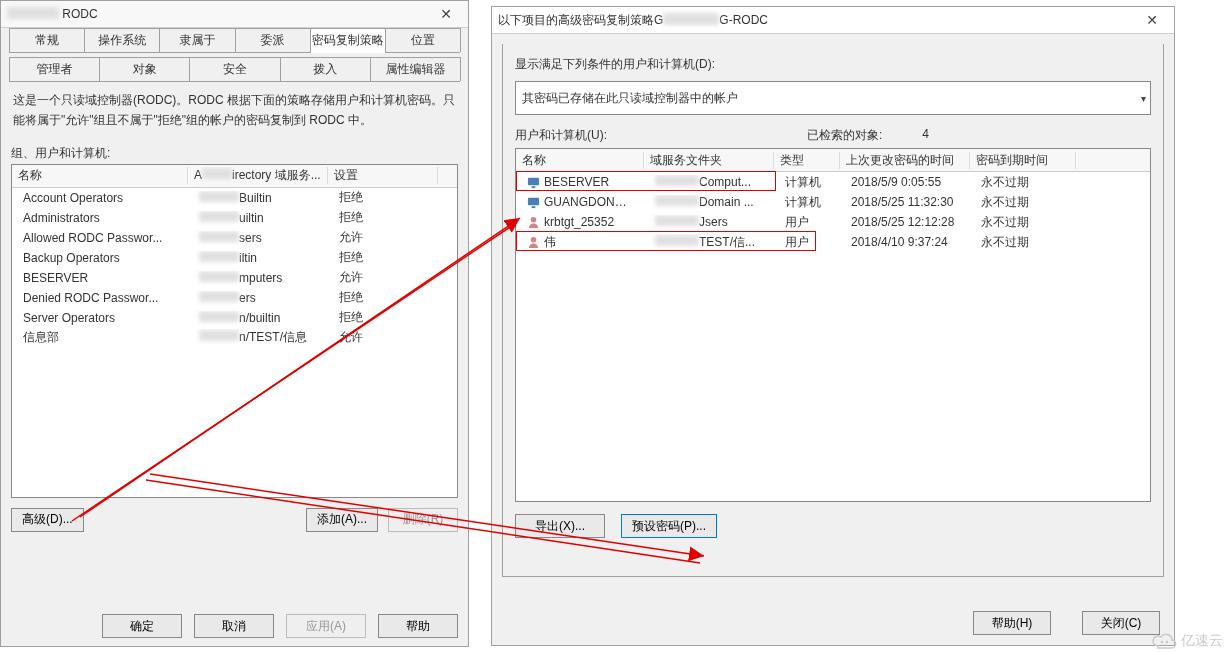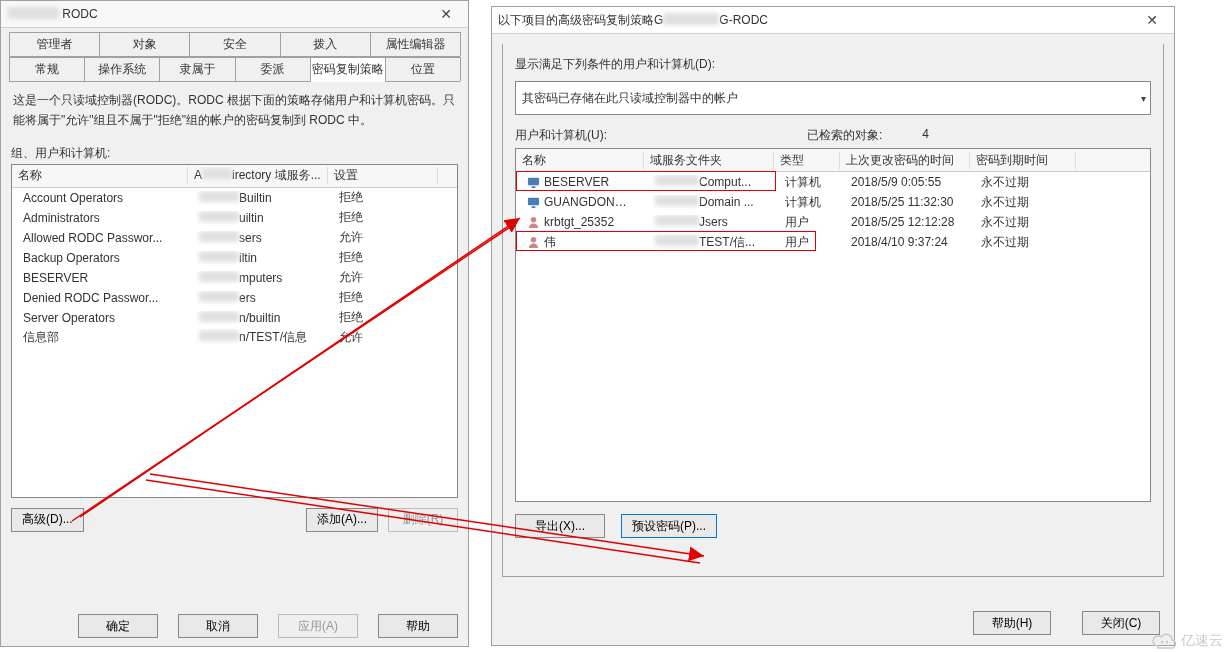--- a/index.html
+++ b/index.html
@@ -97,21 +97,21 @@
     border:1px solid #888; background:#e9e9e9;
     font-size:12px;
     box-sizing:border-box;
   }
   .btn:disabled, .btn.disabled { color:#999; border-color:#bbb; background:#efefef;}
   .btn.blue { border:1px solid #0078d7; }
   .left-row-btns { display:flex; gap:10px; margin-top:10px; justify-content:space-between; }
   .left-row-btns .right-group { display:flex; gap:10px; }
   #left-footer {
     position:absolute; bottom:8px; left:0; right:0;
-    display:flex; justify-content:flex-end; gap:20px; padding:0 10px;
+    display:flex; justify-content:flex-end; gap:12px; padding:0 10px;
   }
   #left-footer .btn { min-width:80px;}
 
   
   #right-dialog { left: 491px; top: 6px; width: 684px; height: 640px; background:#f0f0f0;}
   #right-tabs-wrap { margin: 10px 10px 0 10px; }
   #right-tabs { display:flex; }
   #right-tabs .tab { flex:0 0 auto; padding:4px 14px; }
   #right-tab-body {
     border:1px solid #a0a0a0; border-top:none;
@@ -169,37 +169,37 @@
 
 <div id="left-dialog" class="dialog">
   <div class="titlebar">
     <span class="title-text">
       <span class="blur" style="width:52px;height:12px">XXXXX</span>
       <span>RODC</span>
     </span>
     <span class="close-x">✕</span>
   </div>
 
-  <div style="padding:4px 8px 0 8px">
-    <div class="tabs" id="tabs-r1">
-        <div class="tab">管理者</div>
-        <div class="tab">对象</div>
-        <div class="tab">安全</div>
-        <div class="tab">拨入</div>
-        <div class="tab">属性编辑器</div>
-      </div>
-  </div>
   <div style="padding:0 8px">
     <div class="tabs" id="tabs-r2" style="border-bottom:1px solid #a0a0a0;">
         <div class="tab">常规</div>
         <div class="tab">操作系统</div>
         <div class="tab">隶属于</div>
         <div class="tab">委派</div>
         <div class="tab active">密码复制策略</div>
         <div class="tab">位置</div>
+      </div>
+  </div>
+  <div style="padding:4px 8px 0 8px">
+    <div class="tabs" id="tabs-r1">
+        <div class="tab">管理者</div>
+        <div class="tab">对象</div>
+        <div class="tab">安全</div>
+        <div class="tab">拨入</div>
+        <div class="tab">属性编辑器</div>
       </div>
   </div>
 
   <div id="left-body">
     <div id="left-desc">这是一个只读域控制器(RODC)。RODC 根据下面的策略存储用户和计算机密码。只能将属于"允许"组且不属于"拒绝"组的帐户的密码复制到 RODC 中。</div>
     <div class="group-label">组、用户和计算机:</div>
     <div class="listview">
       <div class="lv-head">
        <div class="cell c1l">名称</div>
        <div class="cell c2l">

